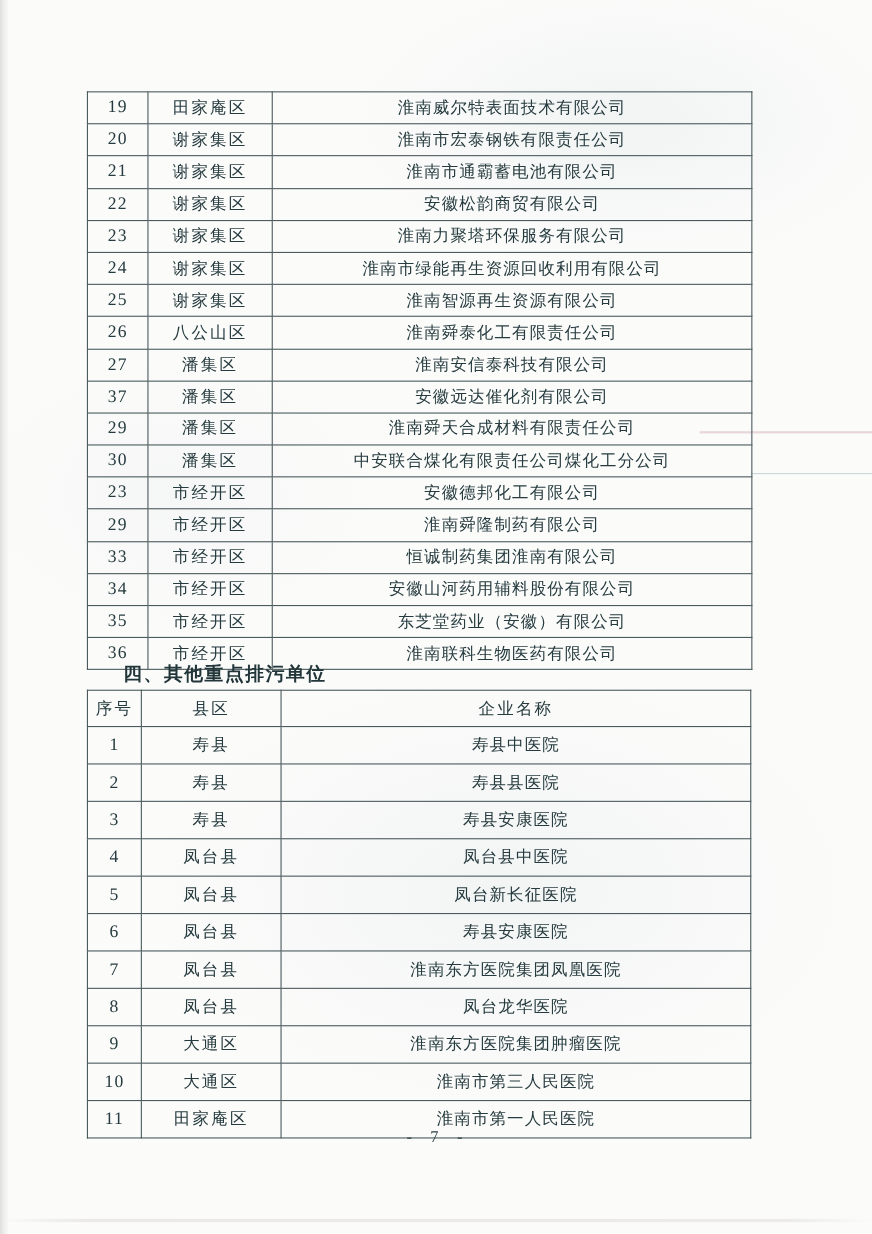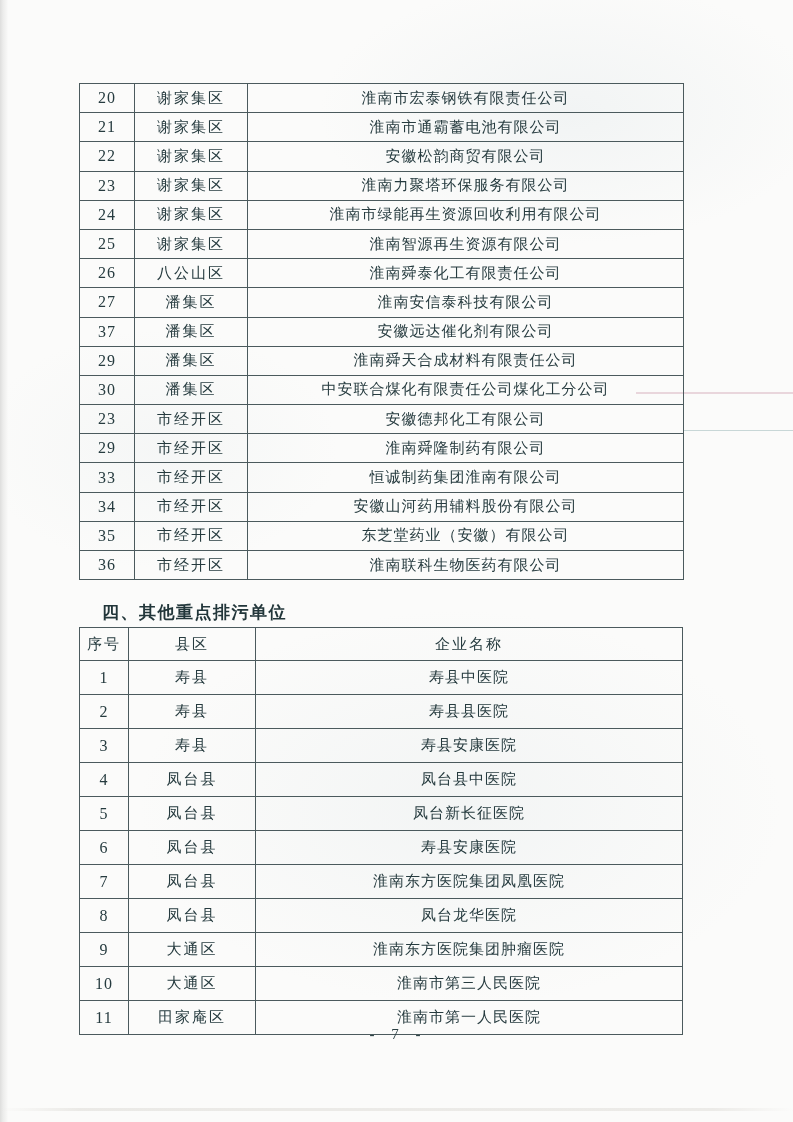--- a/index.html
+++ b/index.html
@@ -48,21 +48,21 @@
   .t2 td{height:31px;font-size:15px;}
   .t2 .col-no{width:49px;}
   .t2 .col-dist{width:127px;}
   .t2 .col-comp{width:427px;}
 
   td.no{font-size:16px;letter-spacing:1px;}
   td.dist{letter-spacing:2px;}
   td.comp{letter-spacing:1px;}
 
   .section-title{
-    position:absolute;left:102px;top:601px;
+    position:absolute;left:112px;top:601px;
     font-family:"Liberation Sans","DejaVu Sans",sans-serif;
     font-weight:bold;font-size:17px;letter-spacing:1.5px;color:#22363a;
   }
   .footer{
     position:absolute;left:0;top:1026px;width:793px;
     text-align:center;font-size:15px;letter-spacing:3px;word-spacing:7px;color:#2a3f43;
   }
 </style>
 </head>
 <body>
@@ -75,20 +75,25 @@
   <div class="artifact teal"></div>
 
   <table class="t1">
     <colgroup>
       <col class="col-no">
         <col class="col-dist">
         <col class="col-comp">
     </colgroup>
     <tbody>
 
+        <tr>
+          <td class="no">19</td>
+          <td class="dist">田家庵区</td>
+          <td class="comp">淮南威尔特表面技术有限公司</td>
+        </tr>
 
         <tr>
           <td class="no">20</td>
           <td class="dist">谢家集区</td>
           <td class="comp">淮南市宏泰钢铁有限责任公司</td>
         </tr>
 
         <tr>
           <td class="no">21</td>
           <td class="dist">谢家集区</td>

